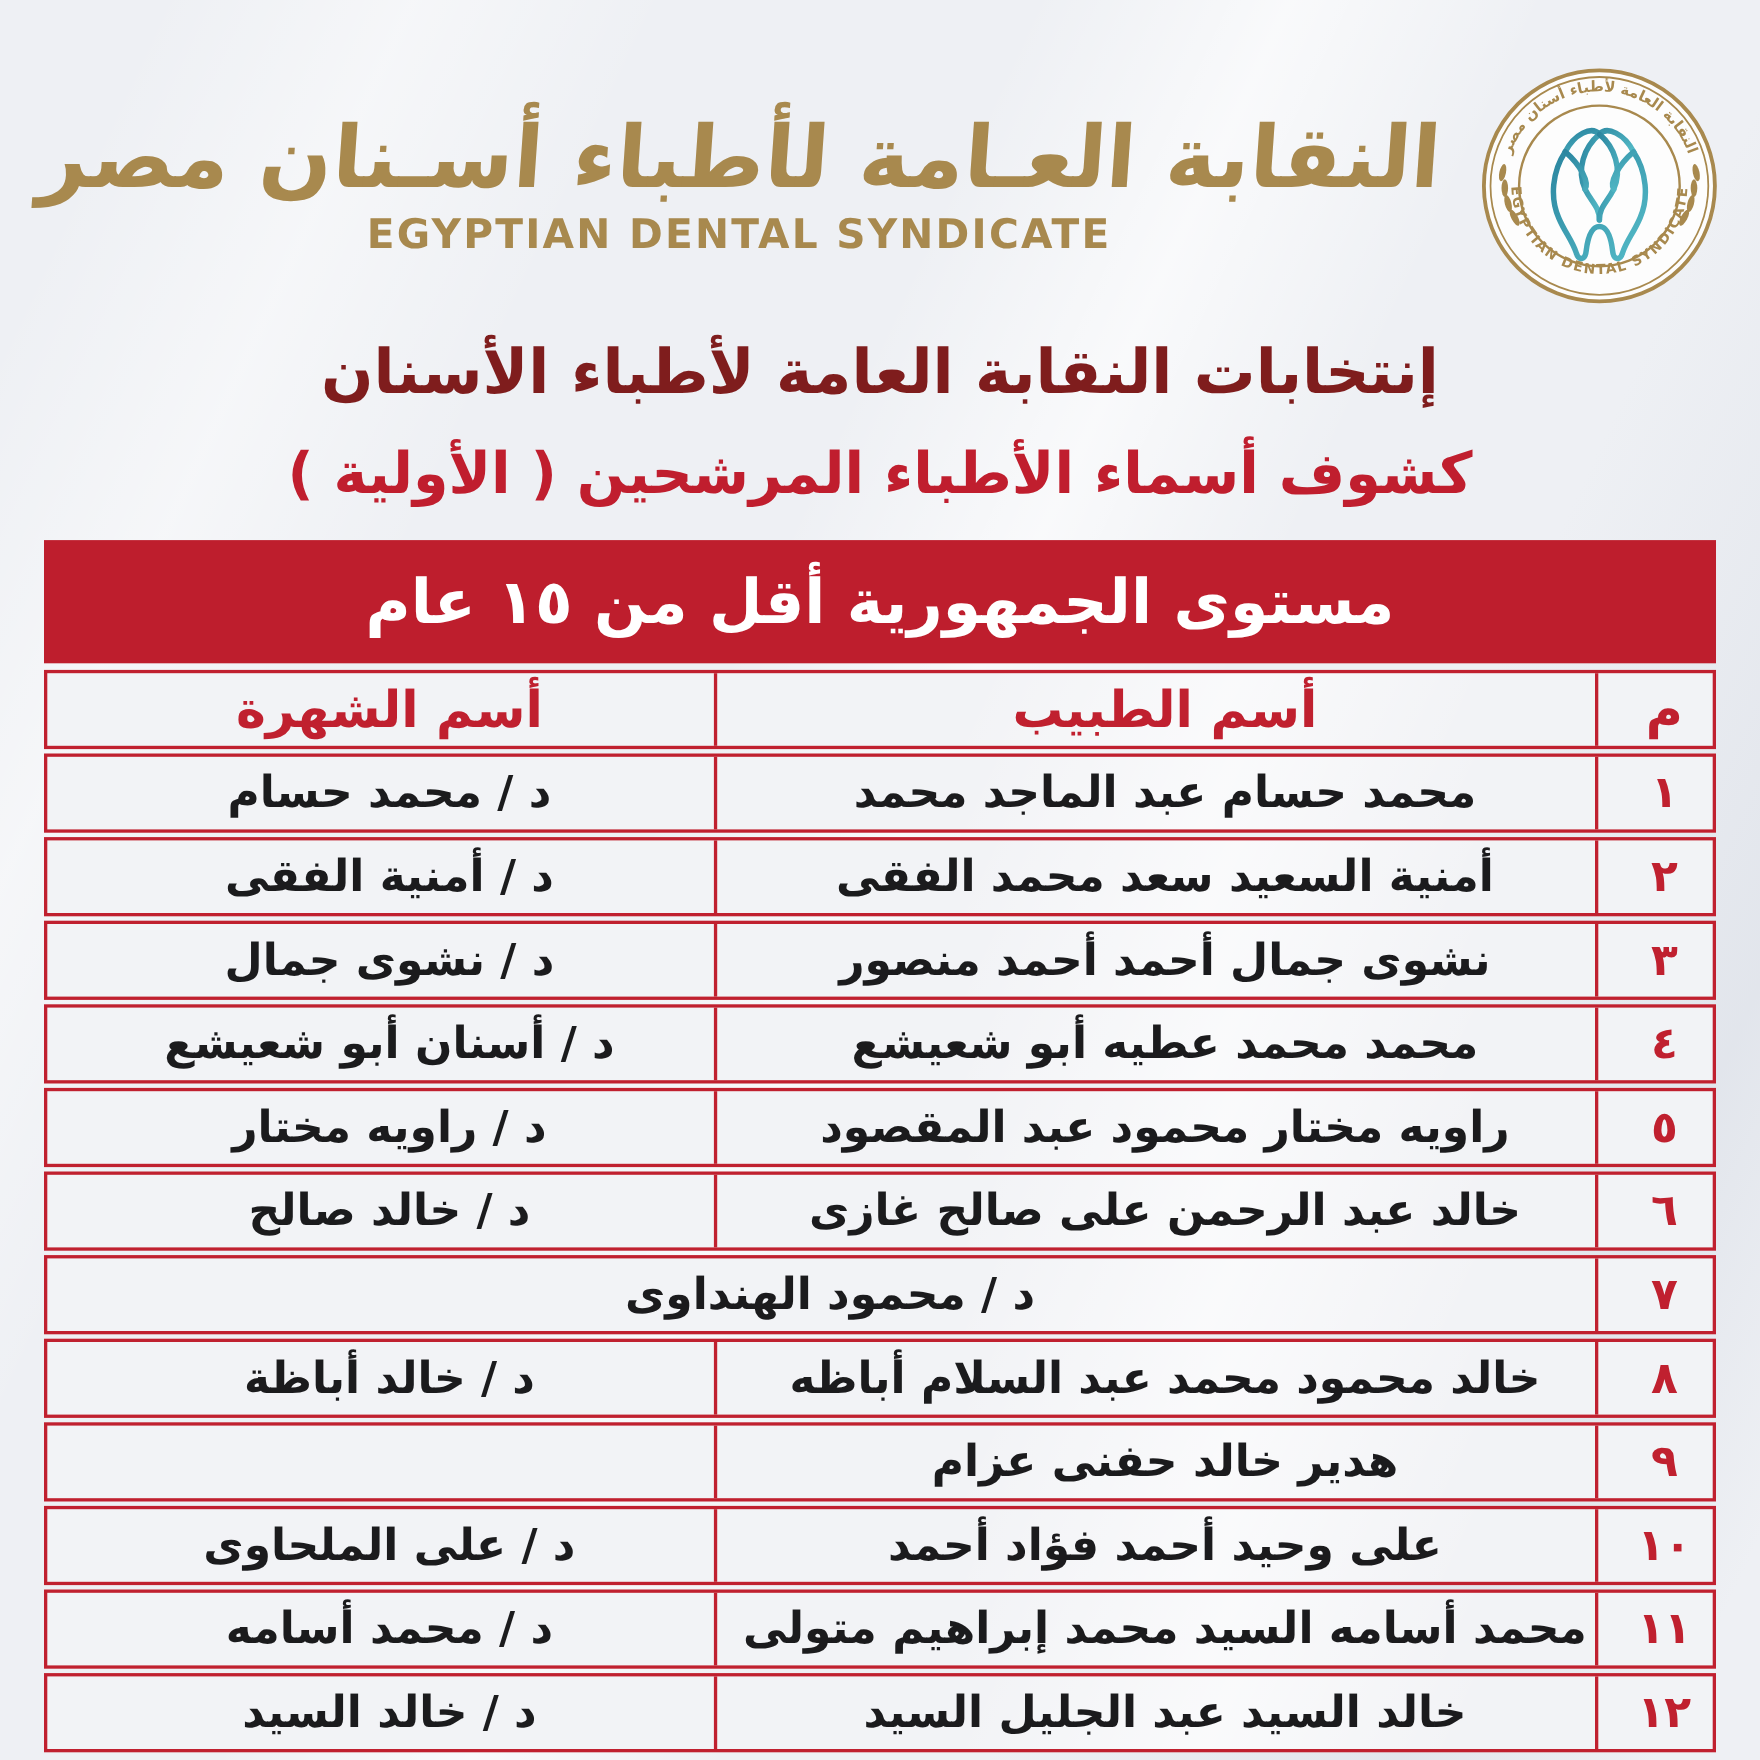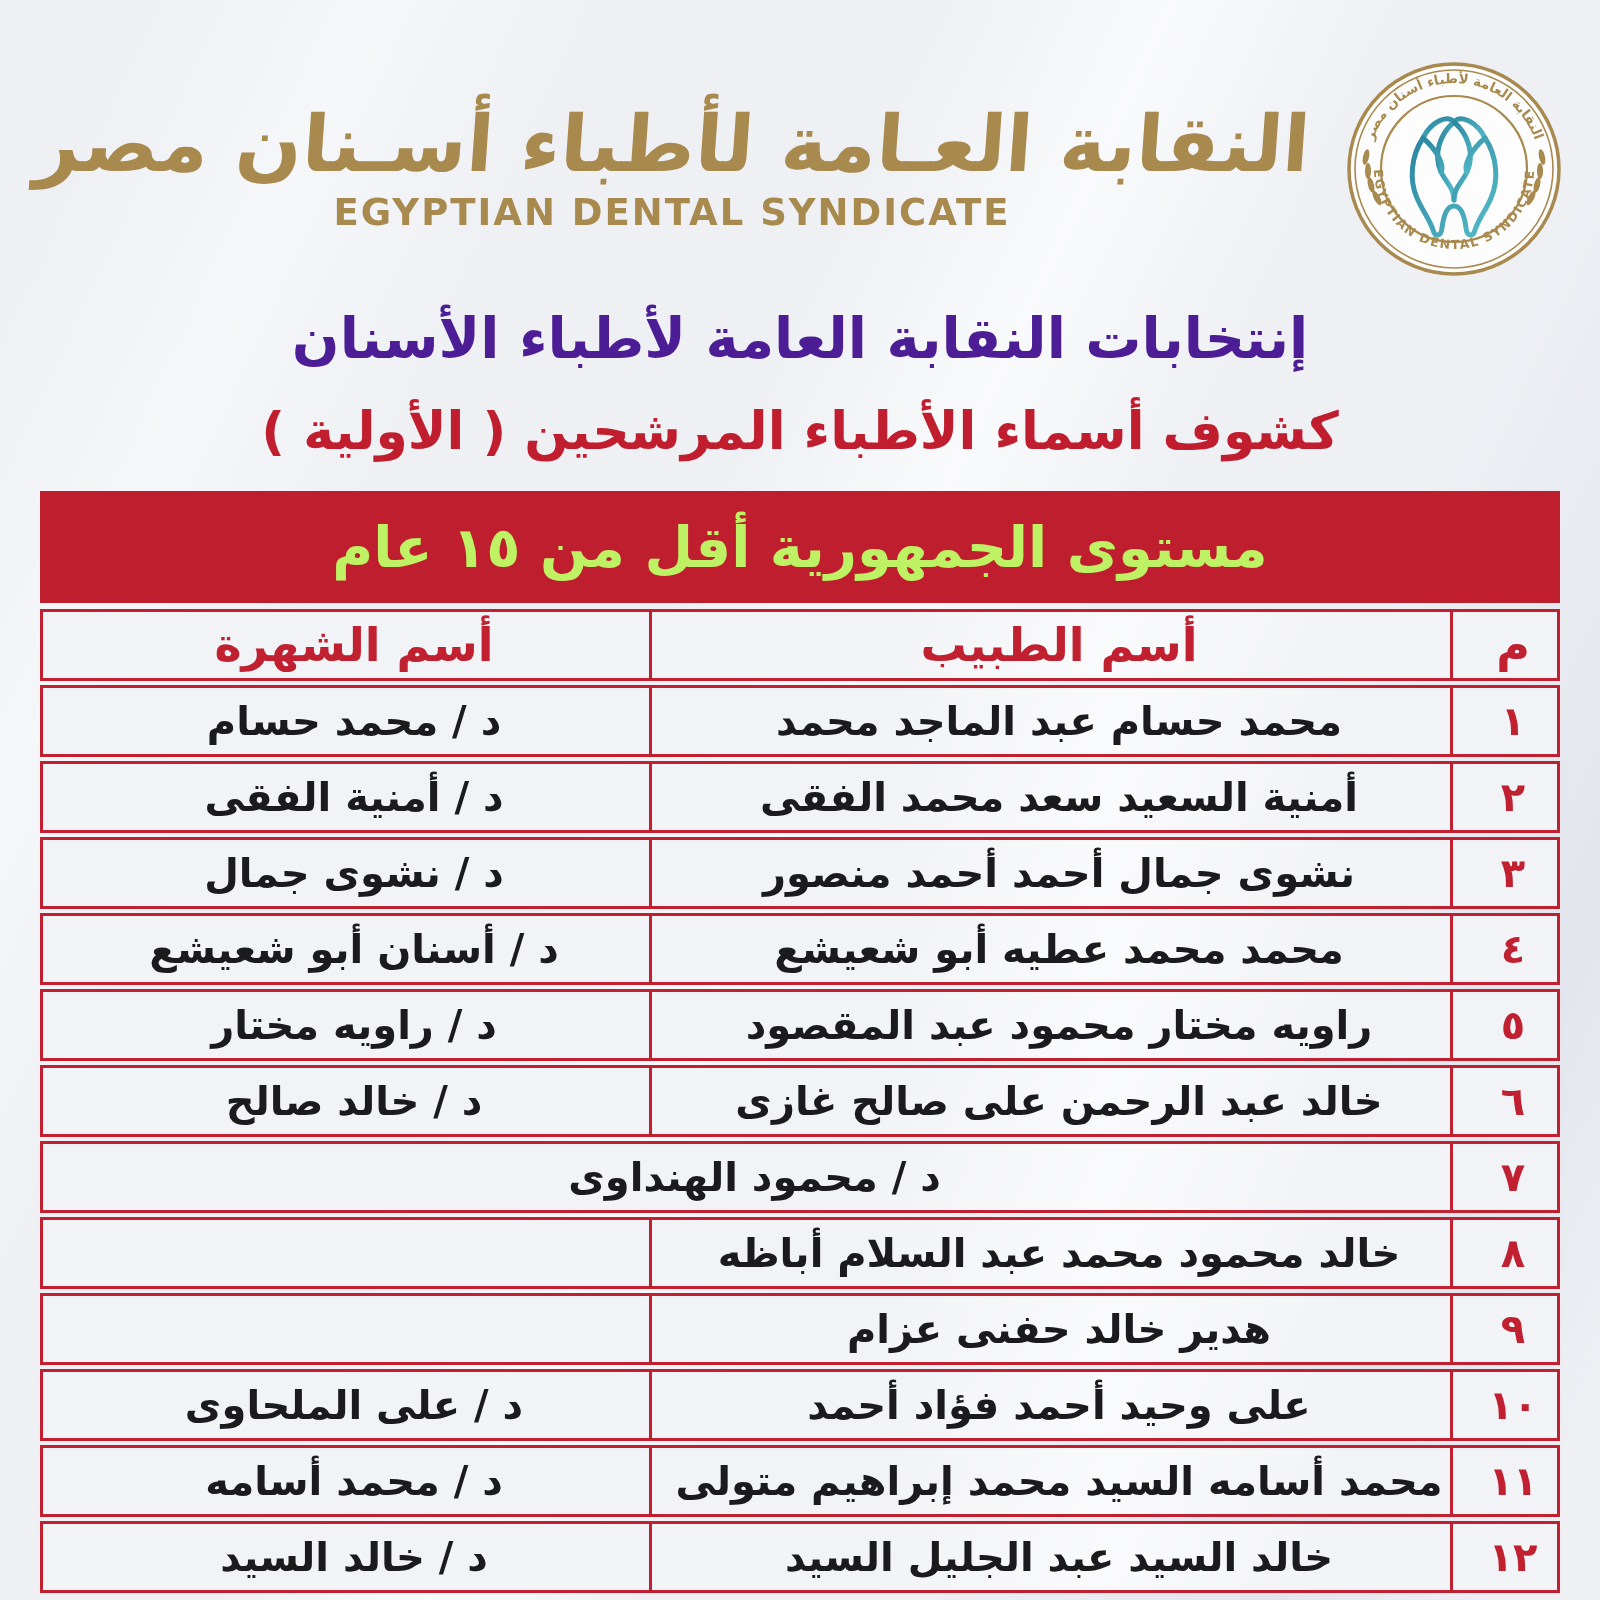--- a/index.html
+++ b/index.html
@@ -22,31 +22,31 @@
     font-size:78px;font-weight:bold;color:#a8894e;line-height:1.05;
     direction:rtl;transform:skewX(-4deg);letter-spacing:-2px;
   }
   .logo-english{
     font-size:37px;font-weight:bold;color:#a8894e;letter-spacing:2px;margin-top:6px;
   }
   .seal{width:222px;height:222px;flex:0 0 auto;}
   
   .title{
     margin-top:26px;text-align:center;direction:rtl;
-    font-size:56px;font-weight:bold;color:#4c1d95;
+    font-size:56px;font-weight:bold;color:#7f1d1d;
   }
   .subtitle{
     margin-top:30px;text-align:center;direction:rtl;
     font-size:52px;font-weight:bold;color:#c01e2e;
   }
   
   .banner{
     margin:30px 40px 6px 40px;height:112px;background:#be1e2d;
     display:flex;align-items:center;justify-content:center;
-    color:#bef264;font-size:56px;font-weight:bold;direction:rtl;
+    color:#ffffff;font-size:56px;font-weight:bold;direction:rtl;
   }
   
   .table{margin:0 40px;direction:rtl;}
   .t-row{
     display:flex;direction:rtl;align-items:stretch;
     border:3px solid #c0202f;background:#f2f3f6;
     height:66px;margin-top:4px;
     background-image:linear-gradient(115deg, rgba(255,255,255,0) 55%, rgba(255,255,255,.6) 70%, rgba(255,255,255,0) 85%);
   }
   .t-row.header{margin-top:5px;}
@@ -154,20 +154,21 @@
         <div class="cell c-doc">خالد عبد الرحمن على صالح غازى</div>
         <div class="cell c-alias">د / خالد صالح</div>
       </div>
       <div class="t-row">
         <div class="cell c-idx">٧</div>
         <div class="cell c-alias">د / محمود الهنداوى</div>
       </div>
       <div class="t-row">
         <div class="cell c-idx">٨</div>
         <div class="cell c-doc">خالد محمود محمد عبد السلام أباظه</div>
+        <div class="cell c-alias">د / خالد أباظة</div>
       </div>
       <div class="t-row">
         <div class="cell c-idx">٩</div>
         <div class="cell c-doc">هدير خالد حفنى عزام</div>
       </div>
       <div class="t-row">
         <div class="cell c-idx">١٠</div>
         <div class="cell c-doc">على وحيد أحمد فؤاد أحمد</div>
         <div class="cell c-alias">د / على الملحاوى</div>
       </div>

